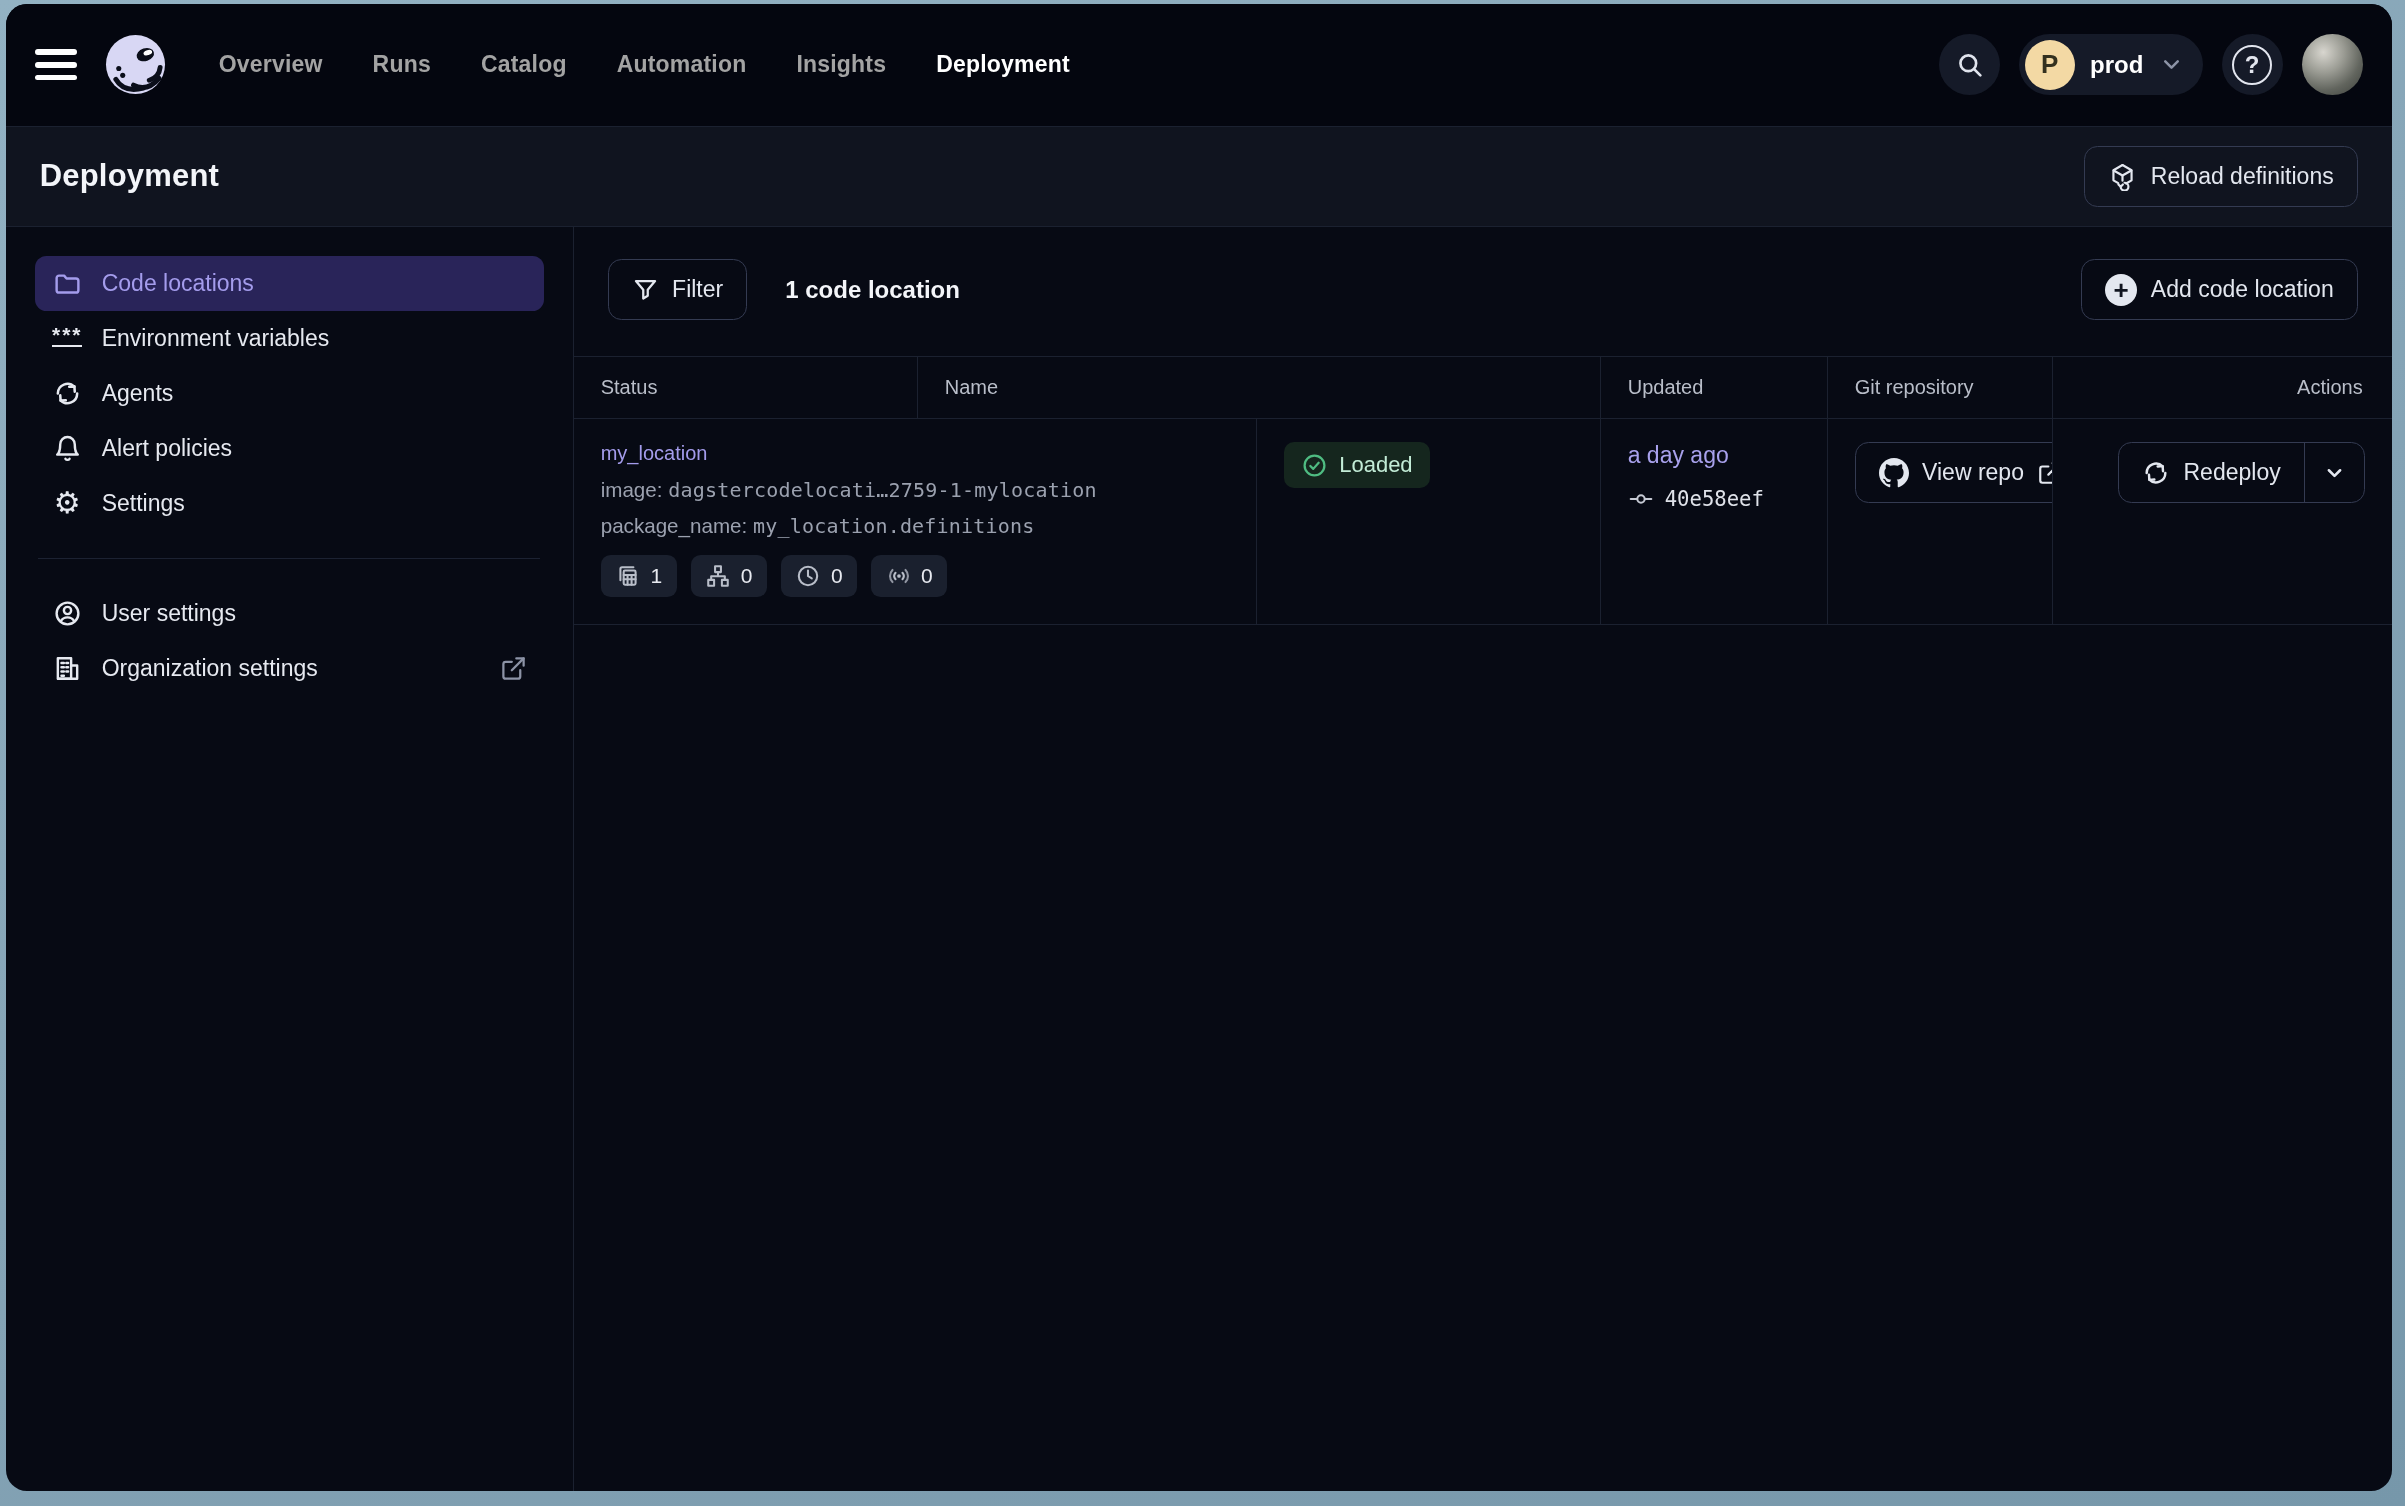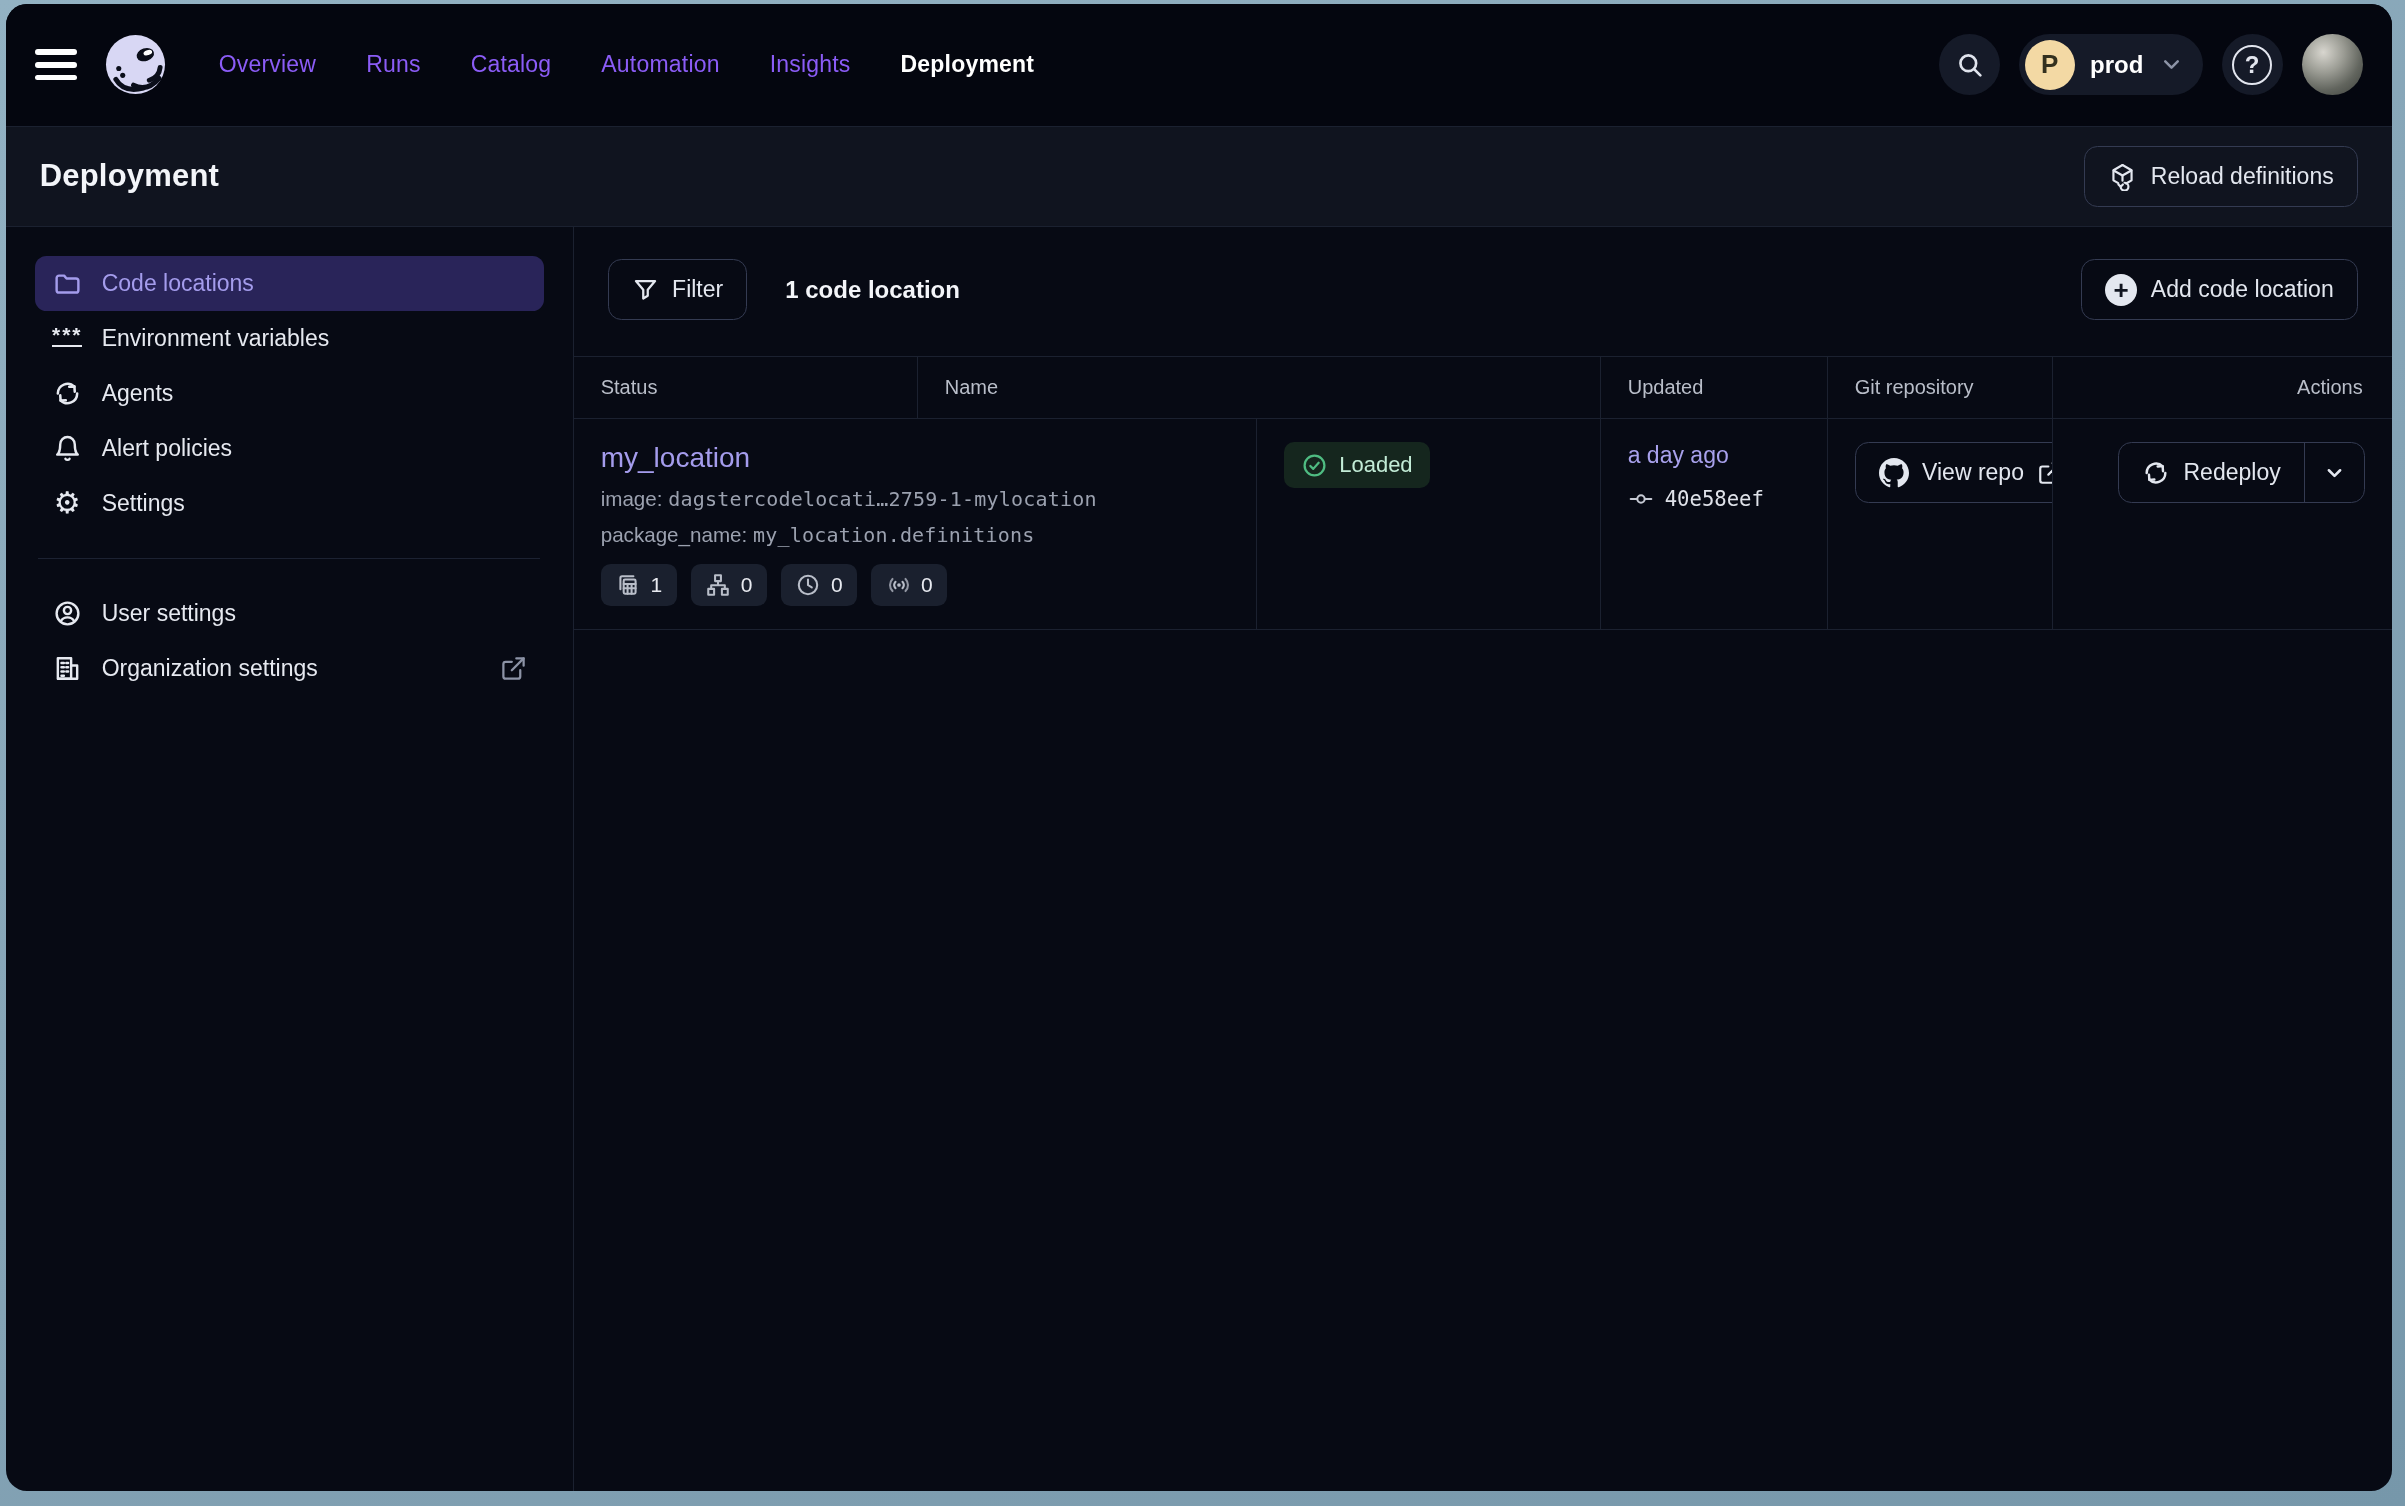--- a/index.html
+++ b/index.html
@@ -19,21 +19,21 @@
 
   
   .topnav {
     height:122px; flex:0 0 122px; background:#04060f;
     display:flex; align-items:center; padding:0 29px;
   }
   .hamburger { width:42px; height:31px; display:flex; flex-direction:column; justify-content:space-between; cursor:pointer; }
   .hamburger span { display:block; height:5.7px; border-radius:2.9px; background:#ffffff; }
   .logo { width:63px; height:63px; margin-left:27px; flex:0 0 auto; }
   .nav-links { display:flex; align-items:center; gap:50px; margin-left:52px; }
-  .nav-link { font-size:23px; font-weight:400; color:#8b5cf6; cursor:pointer; letter-spacing:0.2px; }
+  .nav-link { font-size:23px; font-weight:700; color:#a3a3a3; cursor:pointer; letter-spacing:0.2px; }
   .nav-link.active { color:#ffffff; font-weight:700; }
   .topnav-right { margin-left:auto; display:flex; align-items:center; gap:19px; }
   .circle-btn {
     width:61px; height:61px; border-radius:50%; background:#151a28;
     display:flex; align-items:center; justify-content:center; color:#dfe3ec; cursor:pointer;
   }
   .env-pill {
     height:61px; border-radius:31px; background:#151a28; display:flex; align-items:center;
     padding:0 19px 0 5.7px; gap:15.3px; cursor:pointer;
   }
@@ -103,21 +103,21 @@
   .c-updated{ width:227px; flex:0 0 227px; }
   .c-git    { width:225px; flex:0 0 225px; }
   .c-actions{ flex:1; }
   .thead { border-bottom:1px solid #1b2130; }
   .thead .cell { height:61px; display:flex; align-items:center; padding:0 27px;
     color:#b9bec9; font-size:20px; }
   .thead .c-actions { justify-content:flex-end; padding-right:29px; }
   .tbody-row { border-bottom:1px solid #1b2130; min-height:206px; }
   .tbody-row .cell { padding:23px 27px; }
 
-  .loc-name { color:#a49cec; font-size:28px; cursor:pointer; display:inline-block; }
+  .loc-name { color:#a49cec; font-size:20px; cursor:pointer; display:inline-block; }
   .meta-line { margin-top:12.4px; font-size:20.6px; color:#9ba1af; }
   .meta-line .mono { font-size:20px; letter-spacing:0.2px; }
   .badge-row { display:flex; gap:14.3px; margin-top:17px; }
   .count-badge { display:inline-flex; align-items:center; gap:9.6px; height:42px; padding:0 14.3px;
     background:#1a202e; border-radius:9.6px; color:#e8eaf0; font-size:21px; }
   .count-badge .bicon { color:#b9bec9; display:flex; }
 
   .status-badge { display:inline-flex; align-items:center; gap:11.5px; height:46px; padding:0 17px;
     background:#15261e; border-radius:10px; color:#c2ebd6; font-size:22px; }
   .status-badge .chk { color:#4fbc82; display:flex; }

